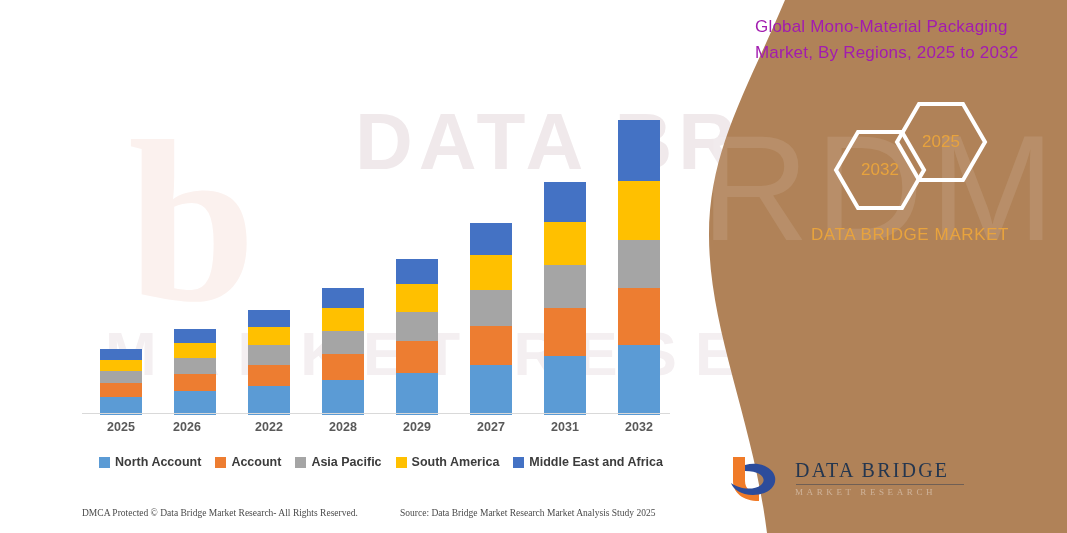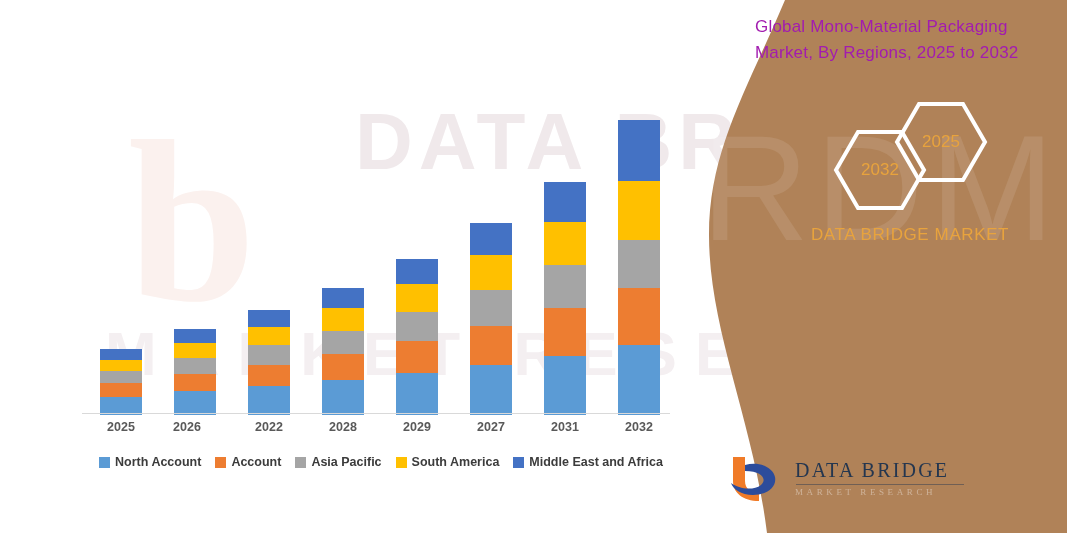--- a/index.html
+++ b/index.html
@@ -346,20 +346,24 @@
         <div class="legend-item">
           <span class="legend-swatch" style="background: rgb(255, 192, 0);"></span>
           <span>South America</span>
         </div>
         <div class="legend-item">
           <span class="legend-swatch" style="background: rgb(68, 114, 196);"></span>
           <span>Middle East and Africa</span>
         </div>
       </div>
 
+    <div id="footer">
+      <div id="footer-left">DMCA Protected © Data Bridge Market Research- All Rights Reserved.</div>
+      <div id="footer-right">Source: Data Bridge Market Research  Market Analysis Study 2025</div>
+    </div>
   </div>
 
   <div id="right-panel">
     <svg id="right-panel-svg" width="360" height="533" viewBox="0 0 360 533">
       <path d="M 360 0 L 78 0 C 40 90 2 150 2 235 C 2 330 46 420 60 533 L 360 533 Z" fill="#B08258"></path>
     </svg>
 
     <div class="panel-watermark">RDM</div>
 
     <div class="panel-title">Global Mono-Material Packaging Market, By Regions, 2025 to 2032</div>

